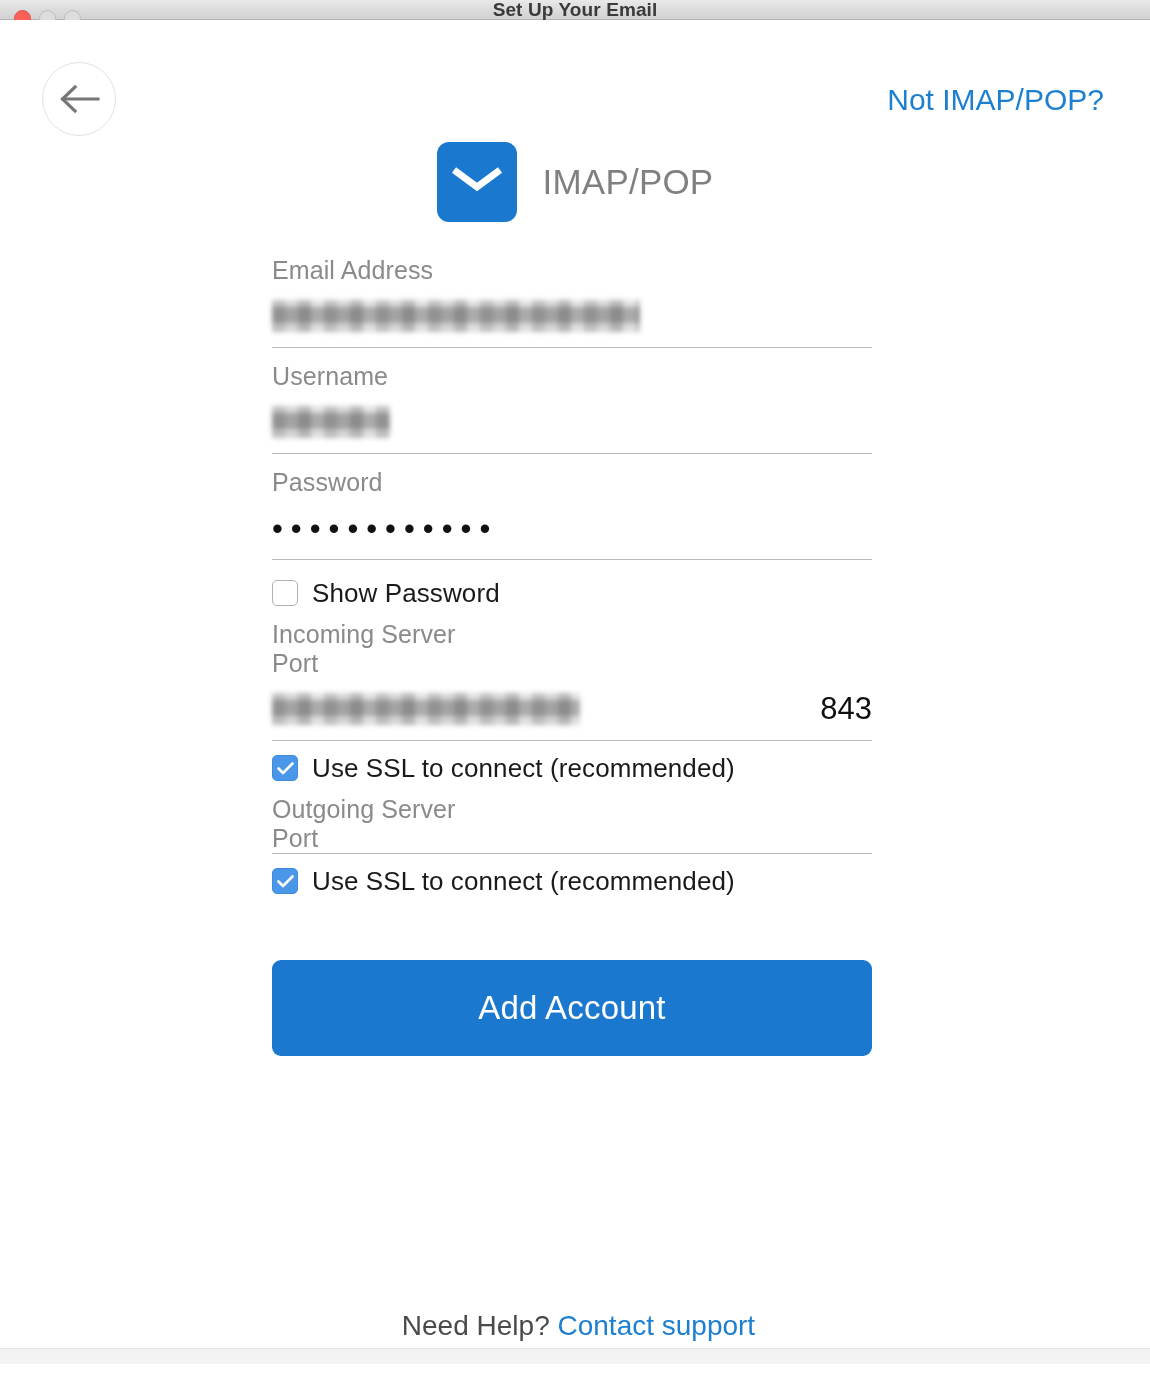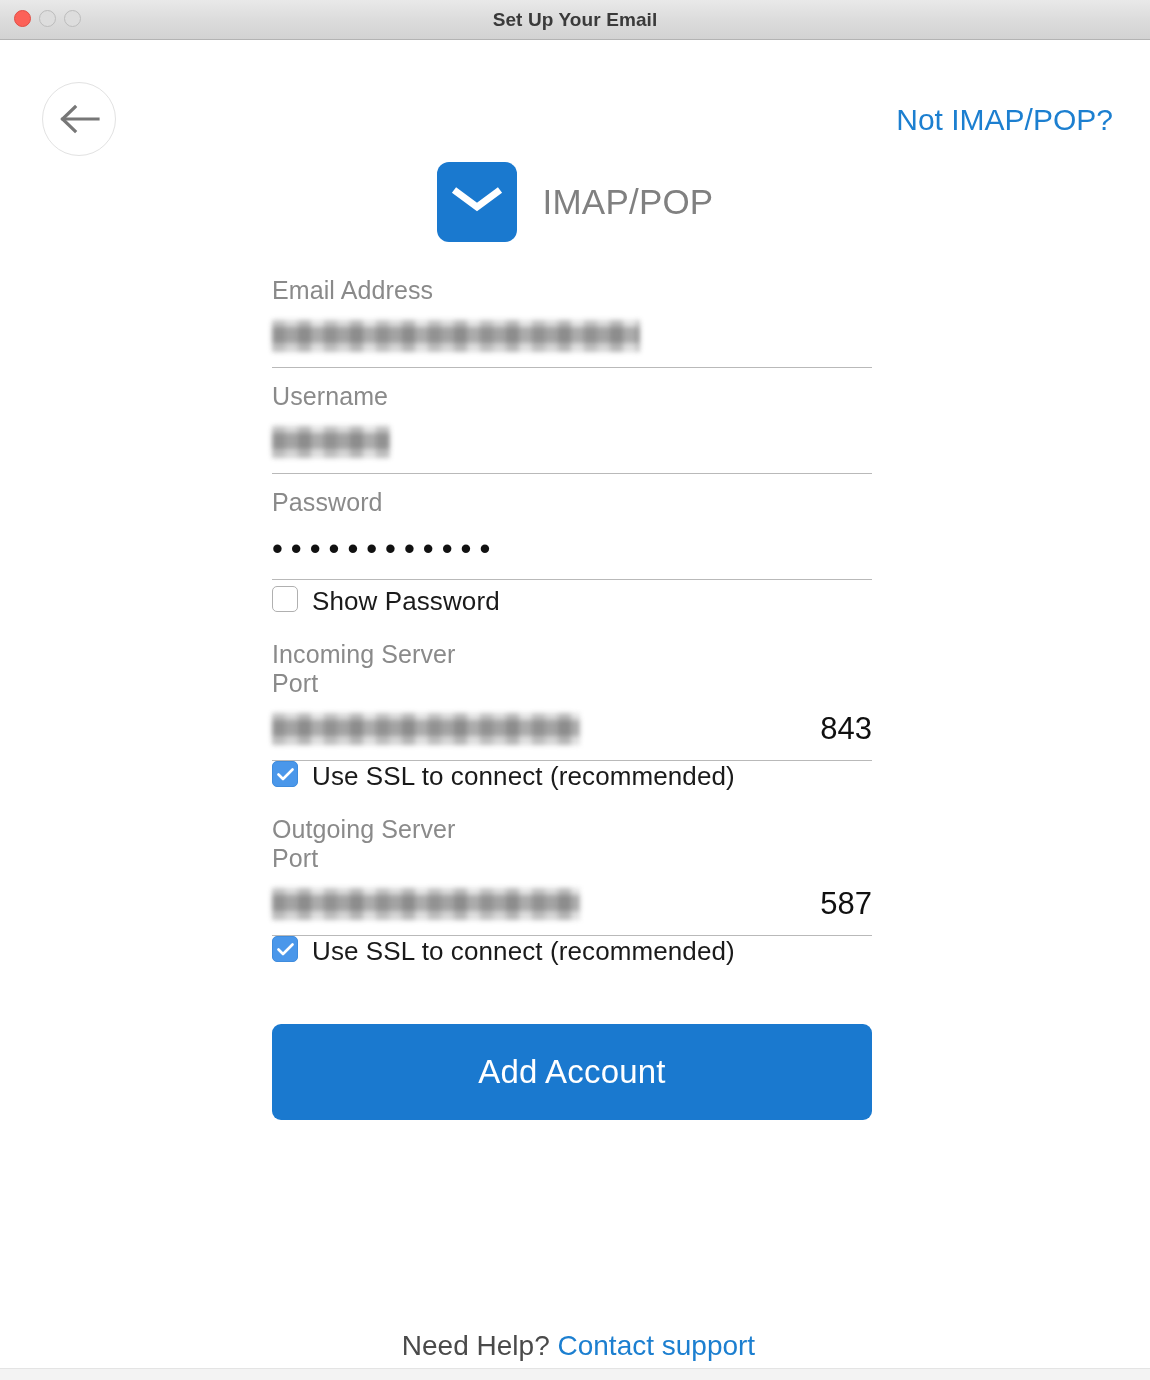--- a/index.html
+++ b/index.html
@@ -16,21 +16,21 @@
     position: relative;
     width: 1150px;
     height: 1380px;
     background: #ffffff;
     overflow: hidden;
   }
 
   
   .titlebar {
     position: relative;
-    height: 40px;
+    height: 20px;
     background: linear-gradient(180deg, #e9e9e9 0%, #dcdcdc 50%, #d2d2d2 100%);
     border-bottom: 1px solid #b3b3b3;
     display: flex;
     align-items: center;
   }
   .traffic-lights {
     position: absolute;
     left: 14px;
     top: 0;
     height: 36px;
@@ -73,21 +73,21 @@
     background: #ffffff;
     display: flex;
     align-items: center;
     justify-content: center;
     cursor: pointer;
   }
   .back-button svg { display: block; }
 
   .not-link {
     position: absolute;
-    right: 37px;
+    right: 46px;
     top: 63px;
     font-size: 30px;
     color: #1c7fd0;
     text-decoration: none;
     cursor: pointer;
     white-space: nowrap;
   }
 
   
   .brand {
@@ -207,21 +207,21 @@
   .port-value {
     font-size: 31px;
     color: #101010;
     text-align: right;
     white-space: nowrap;
   }
 
   
   .check-row {
     display: flex;
-    align-items: flex-start;
+    align-items: center;
     gap: 14px;
     height: 54px;
     cursor: pointer;
   }
   .checkbox {
     width: 26px;
     height: 26px;
     border-radius: 5px;
     border: 1.5px solid #b0b0b0;
     background: #ffffff;
@@ -238,21 +238,21 @@
     font-size: 26px;
     color: #1a1a1a;
     letter-spacing: 0.1px;
   }
 
   .spacer-sm { height: 14px; }
   .spacer-xs { height: 6px; }
 
   
   .submit-btn {
-    margin-top: 34px;
+    margin-top: 52px;
     width: 600px;
     height: 96px;
     border: none;
     border-radius: 9px;
     background: #1a79cf;
     color: #ffffff;
     font-family: "Liberation Sans", sans-serif;
     font-size: 33px;
     cursor: pointer;
     letter-spacing: 0.2px;
@@ -374,24 +374,20 @@
             </svg>
         </span>
         <span class="check-label">Use SSL to connect (recommended)</span>
       </div>
 
       
       <div class="row-head">
         <span class="field-label">Outgoing Server</span>
         <span class="field-label">Port</span>
       </div>
-      <div class="value-row">
-        <span class="redacted server"></span>
-        <span class="port-value">587</span>
-      </div>
       <div class="underline"></div>
 
       <div class="check-row">
         <span class="checkbox checked">
           <svg width="17" height="13" viewBox="0 0 17 13">
               <path d="M1.5 6.5 L6 11 L15.5 1.5" stroke="#ffffff" stroke-width="2.6" fill="none" stroke-linecap="round" stroke-linejoin="round"></path>
             </svg>
         </span>
         <span class="check-label">Use SSL to connect (recommended)</span>
       </div>

